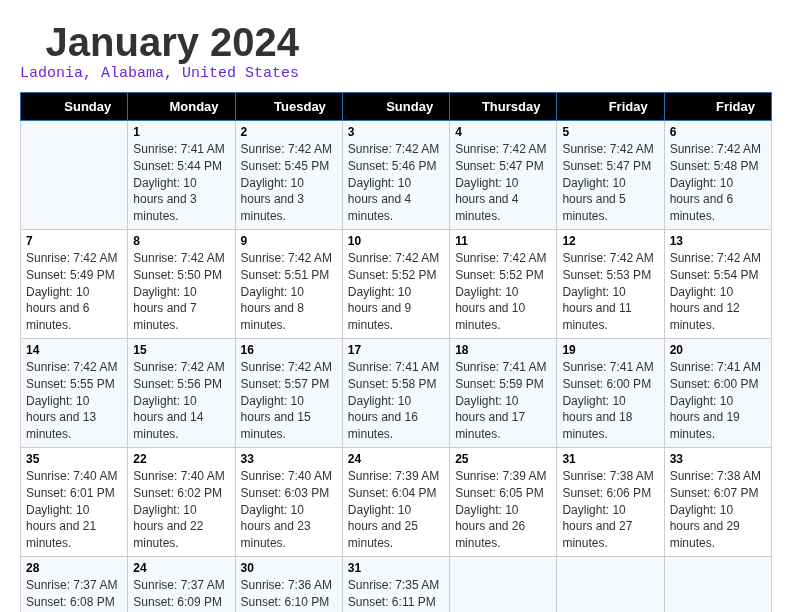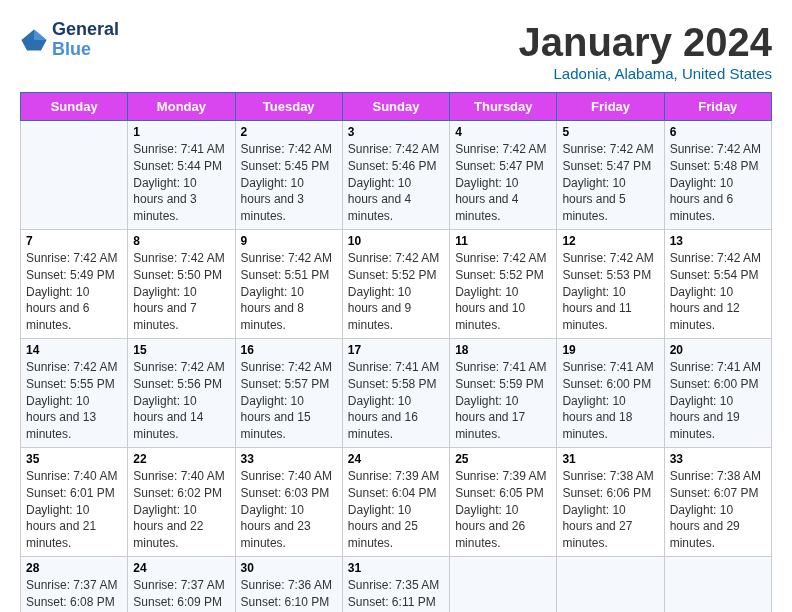--- a/index.html
+++ b/index.html
@@ -37,32 +37,33 @@
     .title-block {
       text-align: right;
     }
     .month-title {
       font-size: 40px;
       font-weight: bold;
       color: #333;
     }
     .location {
       font-size: 15px;
-      color: #0369a1;
+      color: #6d28d9;
+      font-family: Liberation Mono, monospace;
     }
     table {
       width: 100%;
       border-collapse: collapse;
       font-size: 11px;
     }
     thead tr th {
-      background-color: #d946ef;
+      background-color: #000000;
       color: #fff;
       padding: 6px 16px;
-      text-align: center;
+      text-align: right;
       font-size: 13px;
       font-weight: bold;
       border: 1px solid #2c6fad;
     }
     tbody tr td {
       border: 1px solid #ccc;
       vertical-align: top;
       padding: 4px 5px;
       width: calc(100% / 7);
       min-height: 80px;
@@ -86,30 +87,20 @@
       line-height: 1.4;
     }
     .empty-cell {
       background-color: #f5f8fc;
     }
   </style>
 </head>
 <body>
 
 <div class="header">
-  <div class="logo">
-    <svg class="logo-icon" viewBox="0 0 40 40" xmlns="http://www.w3.org/2000/svg">
-      <polygon points="20,5 38,20 30,35 10,35 2,20" fill="#2c6fad"></polygon>
-      <polygon points="20,5 38,20 20,20" fill="#4a90d9"></polygon>
-    </svg>
-    <div class="logo-text">
-      <div>General</div>
-      <div><span>Blue</span></div>
-    </div>
-  </div>
   <div class="title-block">
     <div class="month-title">January 2024</div>
     <div class="location">Ladonia, Alabama, United States</div>
   </div>
 </div>
 
 <table>
   <thead>
     <tr>
     <th>Sunday</th>

